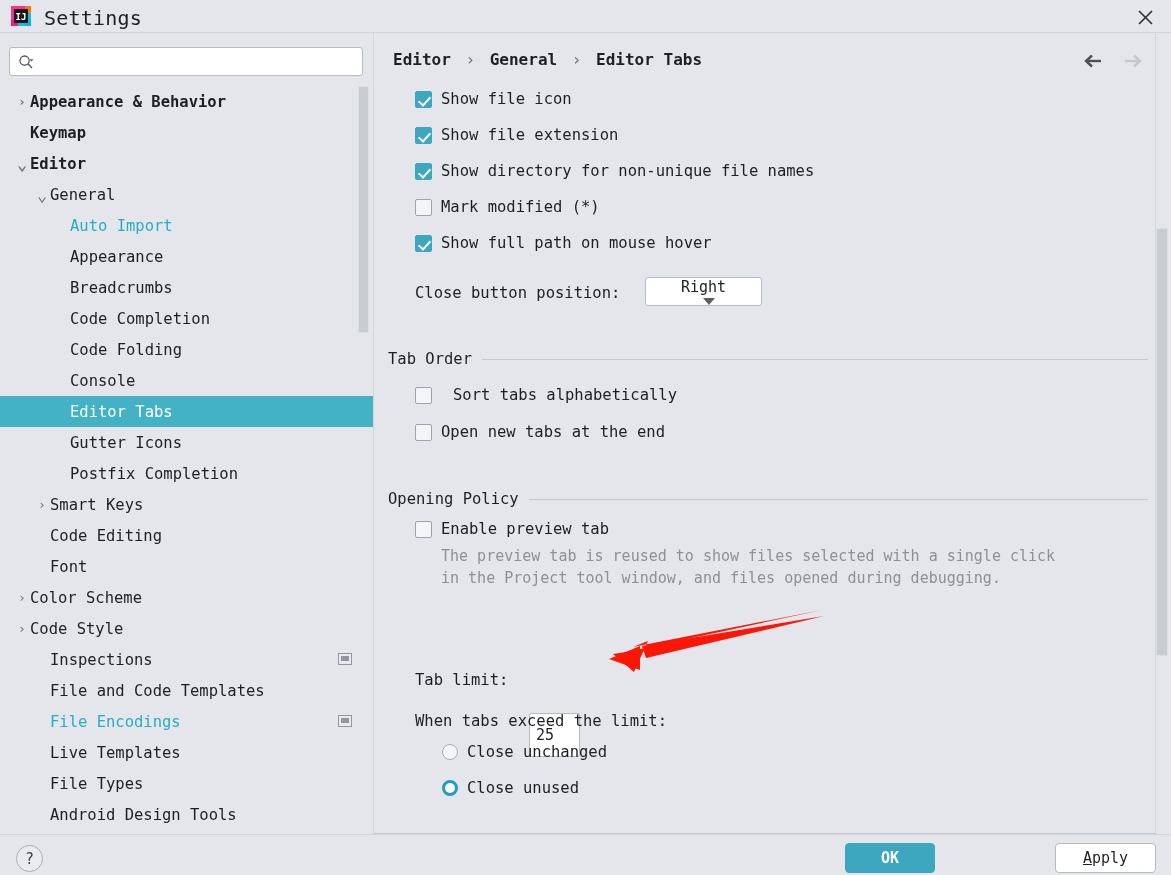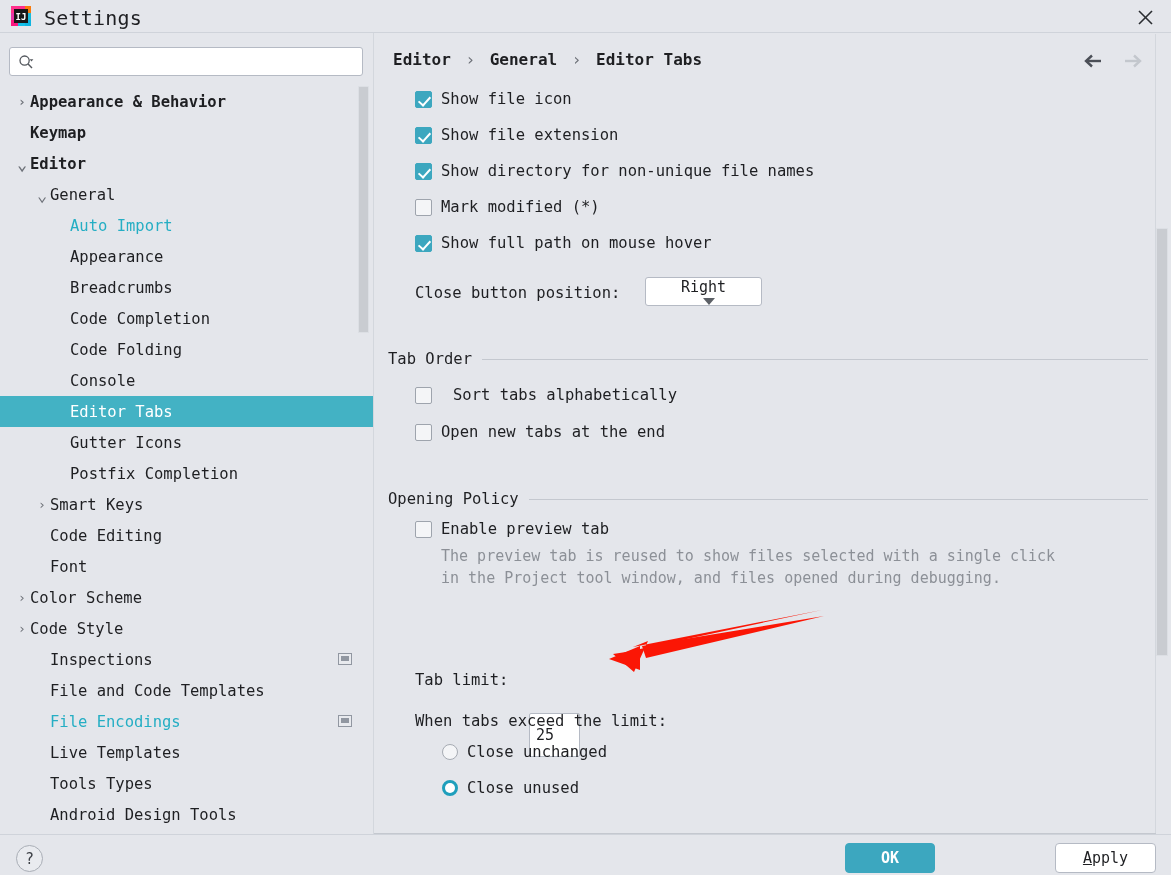--- a/index.html
+++ b/index.html
@@ -543,21 +543,21 @@
         </svg>
       </div>
       <div class="tree-row">
         <span style="display: inline-block; flex: 0 0 34px;"></span>
         <span class="tw"></span>
         <span class="tree-label">Live Templates</span>
       </div>
       <div class="tree-row">
         <span style="display: inline-block; flex: 0 0 34px;"></span>
         <span class="tw"></span>
-        <span class="tree-label">Tools Types</span>
+        <span class="tree-label">File Types</span>
       </div>
       <div class="tree-row">
         <span style="display: inline-block; flex: 0 0 34px;"></span>
         <span class="tw"></span>
         <span class="tree-label">Android Design Tools</span>
       </div>
     </div>
   <div class="sb-track-left"></div>
   <div class="sb-thumb-left"></div>
   <div class="vsplit"></div>

